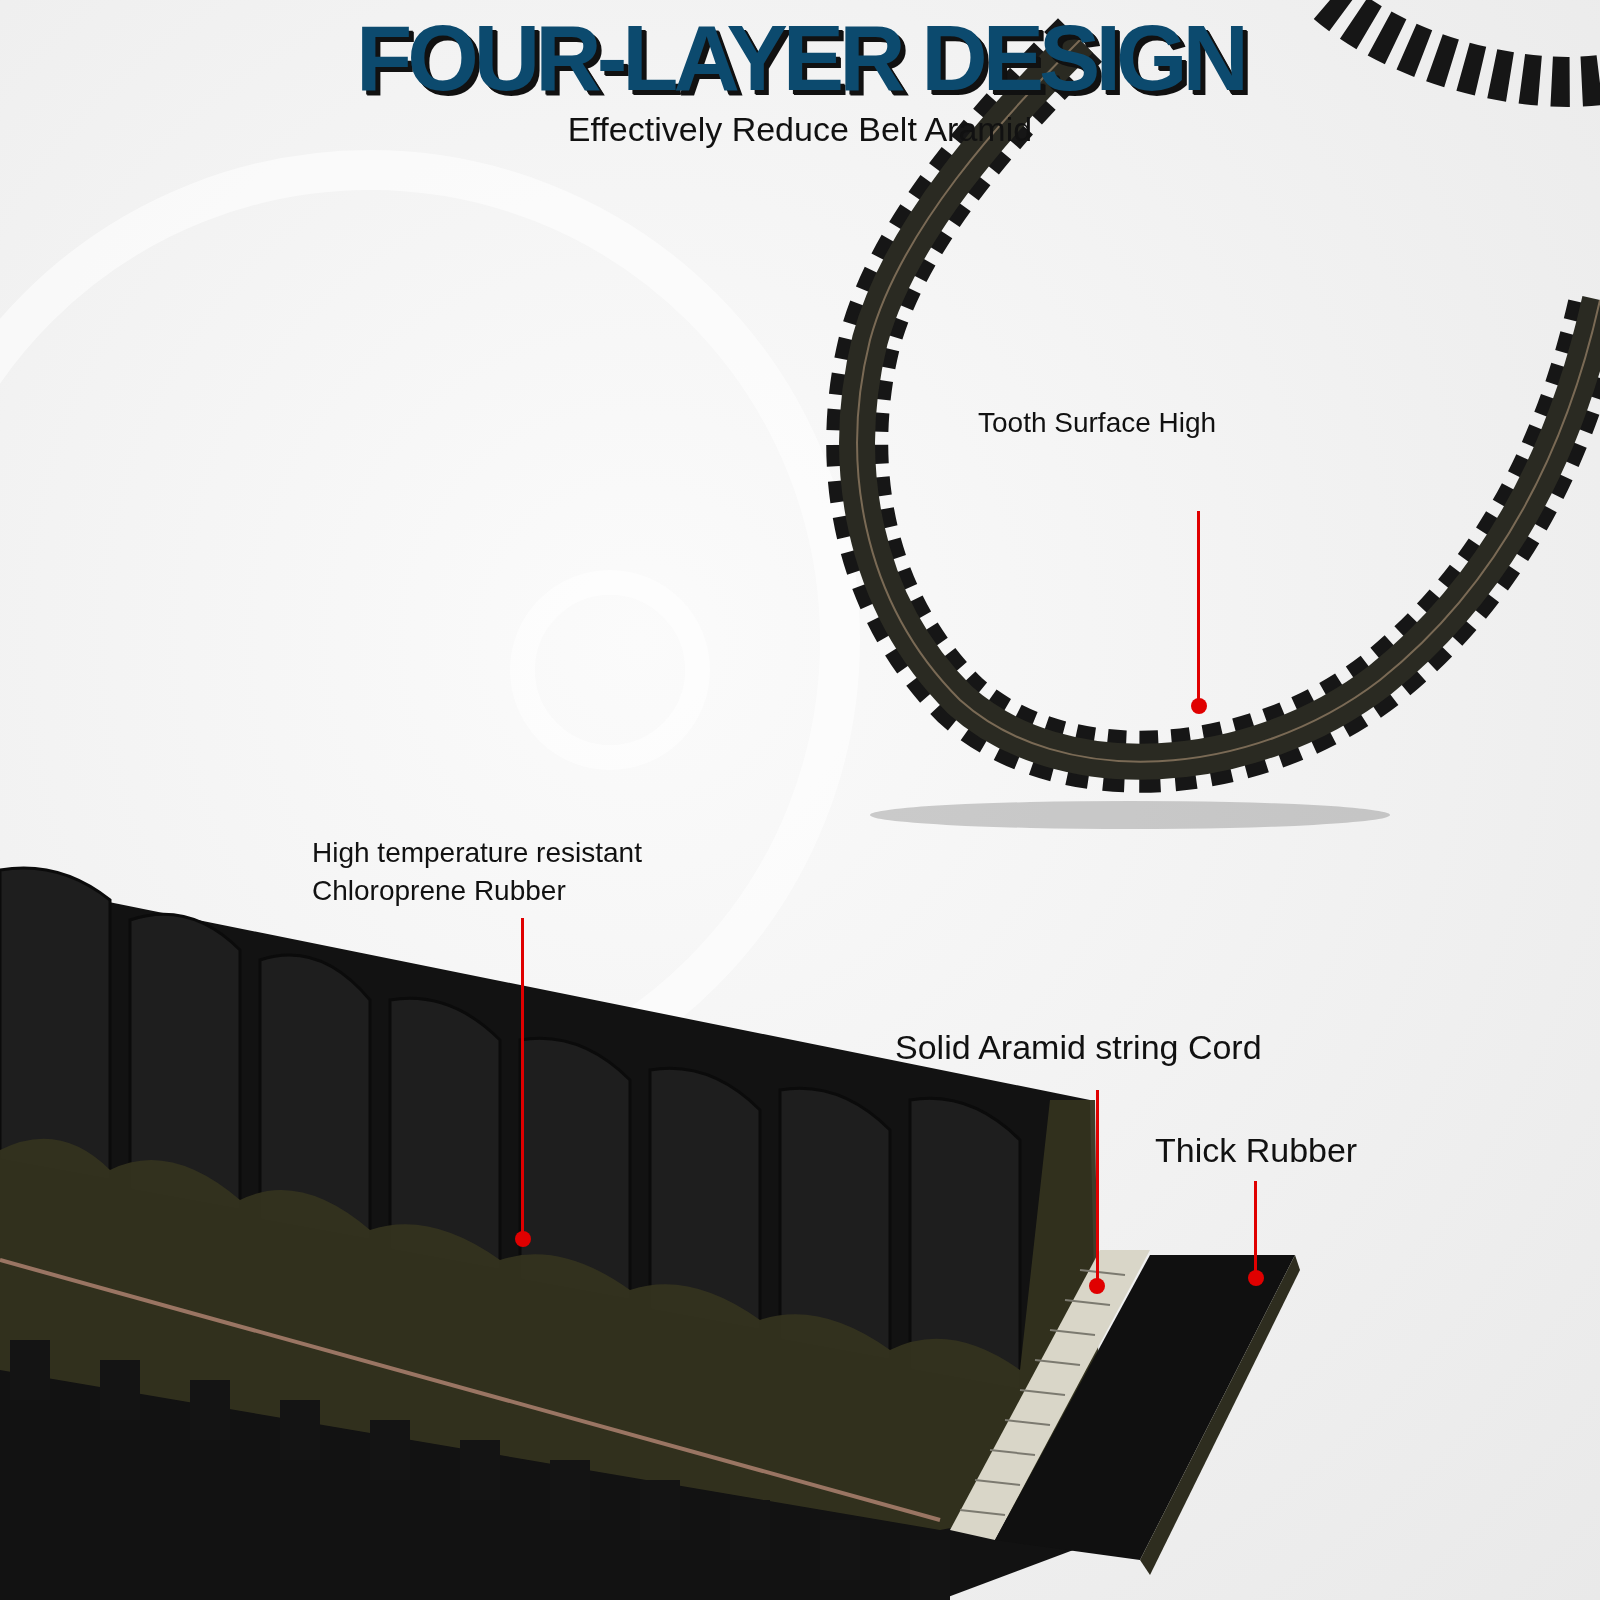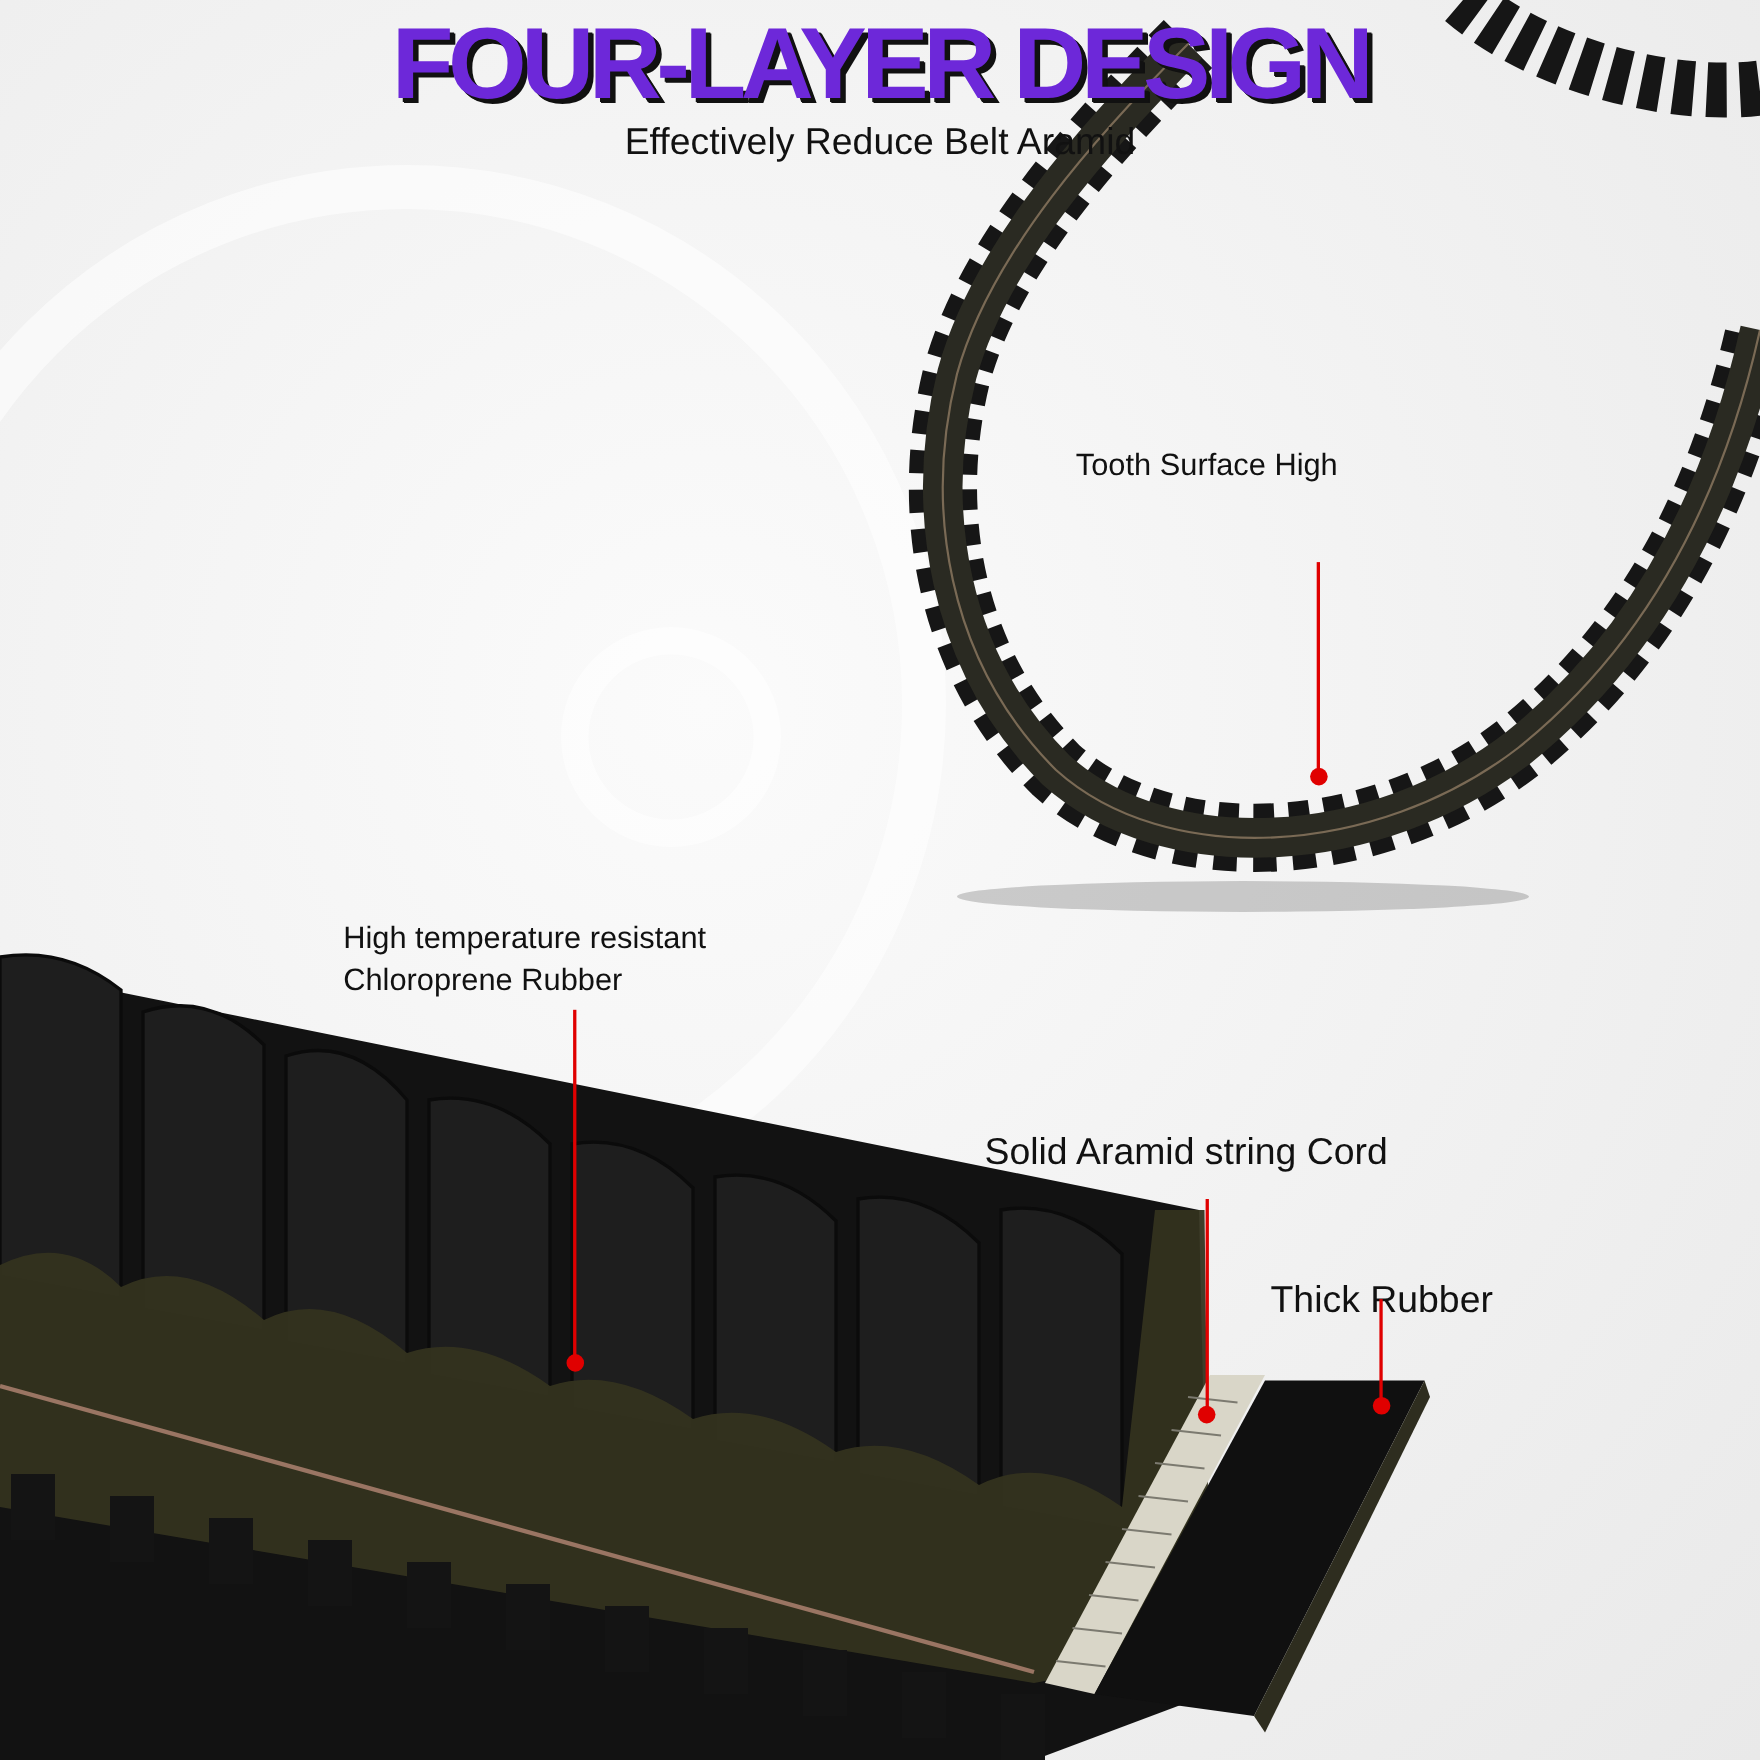--- a/index.html
+++ b/index.html
@@ -2,21 +2,21 @@
 <html><head>
 <meta charset="utf-8">
 <style>
   html, body { margin:0; padding:0; }
   body { width:1600px; height:1600px; overflow:hidden; position:relative;
          background: radial-gradient(ellipse at 40% 40%, #fbfbfb 0%, #f1f1f1 55%, #e9e9e9 100%);
          font-family: "Liberation Sans", sans-serif; }
   .bg-ghost { position:absolute; border-radius:50%; border:40px solid rgba(255,255,255,0.55); }
   .title { position:absolute; left:0; width:1600px; top:12px; text-align:center;
            font-family:"Liberation Sans", sans-serif; font-weight:700; font-size:92px;
-           letter-spacing:-5px; color:#6d28d9; line-height:1;
+           letter-spacing:-5px; color:#0c4a6e; line-height:1;
            text-shadow: 4px 4px 0 #111, 5px 5px 0 #111; }
   .subtitle { position:absolute; left:0; width:1600px; top:110px; text-align:center;
               font-size:34px; color:#111; }
   .label { position:absolute; font-size:28px; line-height:38px; color:#111; font-weight:400; }
   .label.small { font-size:34px; }
   .leader { position:absolute; width:3px; background:#e00000; }
   .dot { position:absolute; width:16px; height:16px; border-radius:50%; background:#e00000; }
   svg { position:absolute; left:0; top:0; }
 </style>
 </head>
@@ -106,17 +106,17 @@
 </div>
 <div class="leader" style="left:521px;top:918px;height:320px;"></div>
 <div class="dot" style="left:515px;top:1231px;"></div>
 
 <div class="label small" style="left:895px;top:1028px;">
   <div>Solid Aramid string Cord</div>
 </div>
 <div class="leader" style="left:1096px;top:1090px;height:200px;"></div>
 <div class="dot" style="left:1089px;top:1278px;"></div>
 
-<div class="label small" style="left:1155px;top:1131px;margin-top:32px;">
+<div class="label small" style="left:1155px;top:1131px;">
   <div>Thick Rubber</div>
 </div>
 <div class="leader" style="left:1254px;top:1181px;height:100px;"></div>
 <div class="dot" style="left:1248px;top:1270px;"></div>
 
 </body></html>

